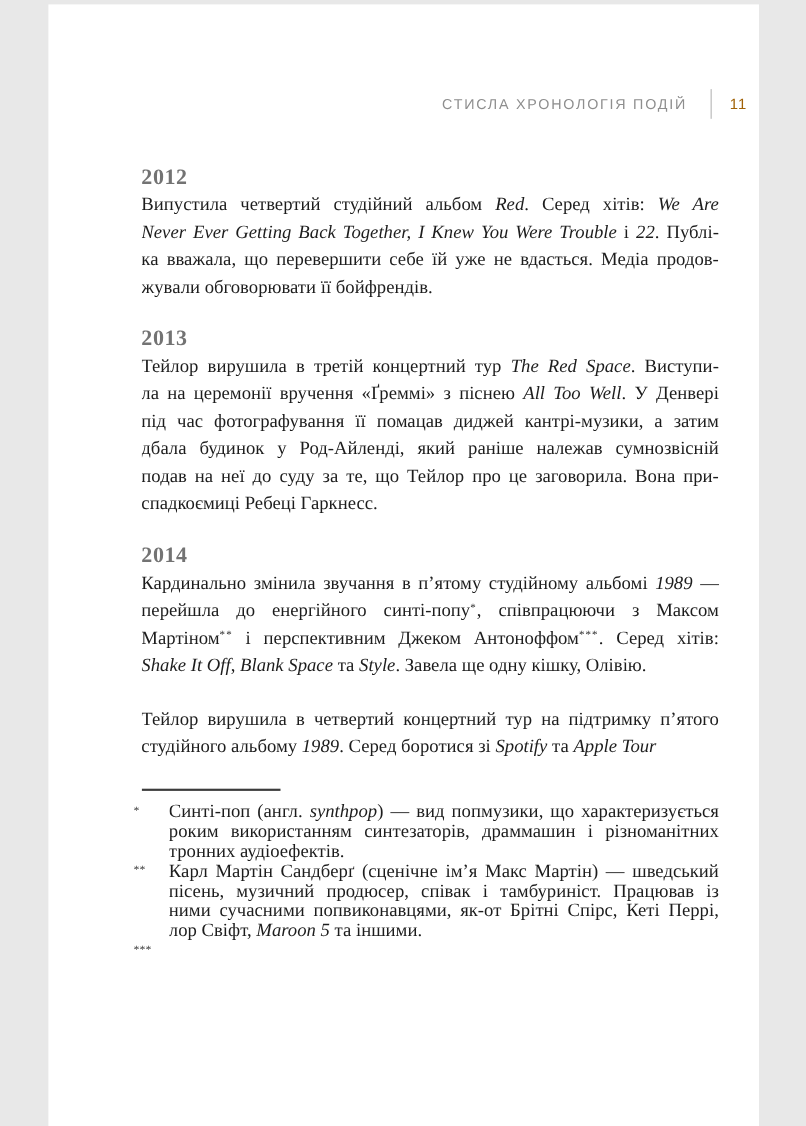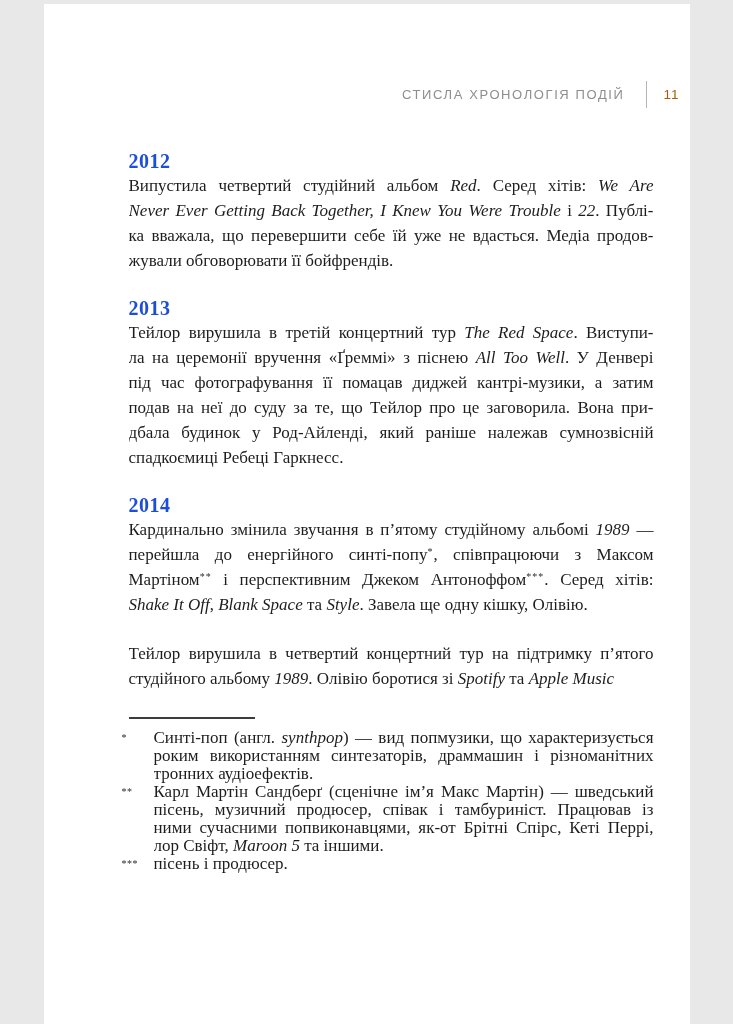--- a/index.html
+++ b/index.html
@@ -30,21 +30,21 @@
   .rh-num { font-size: 13.5px; letter-spacing: 1px; color: #a16207; }
 
   
   .content { position: absolute; left: 85px; top: 146px; width: 525px; }
   .chron-section + .chron-section { margin-top: 24px; }
   .year {
     font-size: 20px;
     line-height: 23px;
     font-weight: bold;
     margin: 0;
-    color: #1d4ed8;
+    color: #737373;
     letter-spacing: 0.5px;
   }
   .para { margin: 0; }
   .line {
     font-size: 17px;
     line-height: 25px;
     height: 25px;
     overflow: hidden;
     text-align: justify;
     text-align-last: justify;
@@ -108,38 +108,38 @@
             <div class="line"><span>ка вважала, що перевершити себе їй уже не вдасться. Медіа продов-</span></div>
             <div class="line last"><span>жували обговорювати її бойфрендів.</span></div>
           </div>
         </section>
         <section class="chron-section">
           <h2 class="year">2013</h2>
           <div class="para">
             <div class="line"><span>Тейлор вирушила в третій концертний тур </span><em>The Red Space</em><span>. Виступи-</span></div>
             <div class="line"><span>ла на церемонії вручення «Ґреммі» з піснею </span><em>All Too Well</em><span>. У Денвері</span></div>
             <div class="line"><span>під час фотографування її помацав диджей кантрі-музики, а затим</span></div>
+            <div class="line"><span>дбала будинок у Род-Айленді, який раніше належав сумнозвісній</span></div>
             <div class="line"><span>подав на неї до суду за те, що Тейлор про це заговорила. Вона при-</span></div>
-            <div class="line"><span>дбала будинок у Род-Айленді, який раніше належав сумнозвісній</span></div>
             <div class="line last"><span>спадкоємиці Ребеці Гаркнесс.</span></div>
           </div>
         </section>
         <section class="chron-section">
           <h2 class="year">2014</h2>
           <div class="para">
             <div class="line"><span>Кардинально змінила звучання в п’ятому студійному альбомі </span><em>1989</em><span> —</span></div>
             <div class="line"><span>перейшла до енергійного синті-попу</span><span class="fnref">*</span><span>, співпрацюючи з Максом</span></div>
             <div class="line"><span>Мартіном</span><span class="fnref">**</span><span> і перспективним Джеком Антоноффом</span><span class="fnref">***</span><span>. Серед хітів:</span></div>
             <div class="line last"><em>Shake It Off</em><span>, </span><em>Blank Space</em><span> та </span><em>Style</em><span>. Завела ще одну кішку, Олівію.</span></div>
           </div>
         </section>
         <section class="chron-section">
           <div class="para">
             <div class="line"><span>Тейлор вирушила в четвертий концертний тур на підтримку п’ятого</span></div>
-            <div class="line last"><span>студійного альбому </span><em>1989</em><span>. Олівію боротися зі </span><em>Spotify</em><span> та </span><em>Apple Music</em></div>
+            <div class="line last"><span>студійного альбому </span><em>1989</em><span>. Серед боротися зі </span><em>Spotify</em><span> та </span><em>Apple Tour</em></div>
           </div>
         </section>
       </div>
     <div class="fn-rule"></div>
     <div id="footnotes">
         <div class="footnote">
           <span class="fn-marker">*</span>
           <div class="fn-text">
             <div class="fn-line"><span>Синті-поп (англ. </span><em>synthpop</em><span>) — вид попмузики, що характеризується ши-</span></div>
             <div class="fn-line"><span>роким використанням синтезаторів, драммашин і різноманітних елек-</span></div>
@@ -151,18 +151,17 @@
           <div class="fn-text">
             <div class="fn-line"><span>Карл Мартін Сандберґ (сценічне ім’я Макс Мартін) — шведський автор</span></div>
             <div class="fn-line"><span>пісень, музичний продюсер, співак і тамбуриніст. Працював із числен-</span></div>
             <div class="fn-line"><span>ними сучасними попвиконавцями, як-от Брітні Спірс, Кеті Перрі, Тей-</span></div>
             <div class="fn-line last"><span>лор Свіфт, </span><em>Maroon 5</em><span> та іншими.</span></div>
           </div>
         </div>
         <div class="footnote">
           <span class="fn-marker">***</span>
           <div class="fn-text">
-            <div class="fn-line last"><span>пісень і продюсер.</span></div>
           </div>
         </div>
       </div>
   </main>
 </div>
 
 </body></html>

